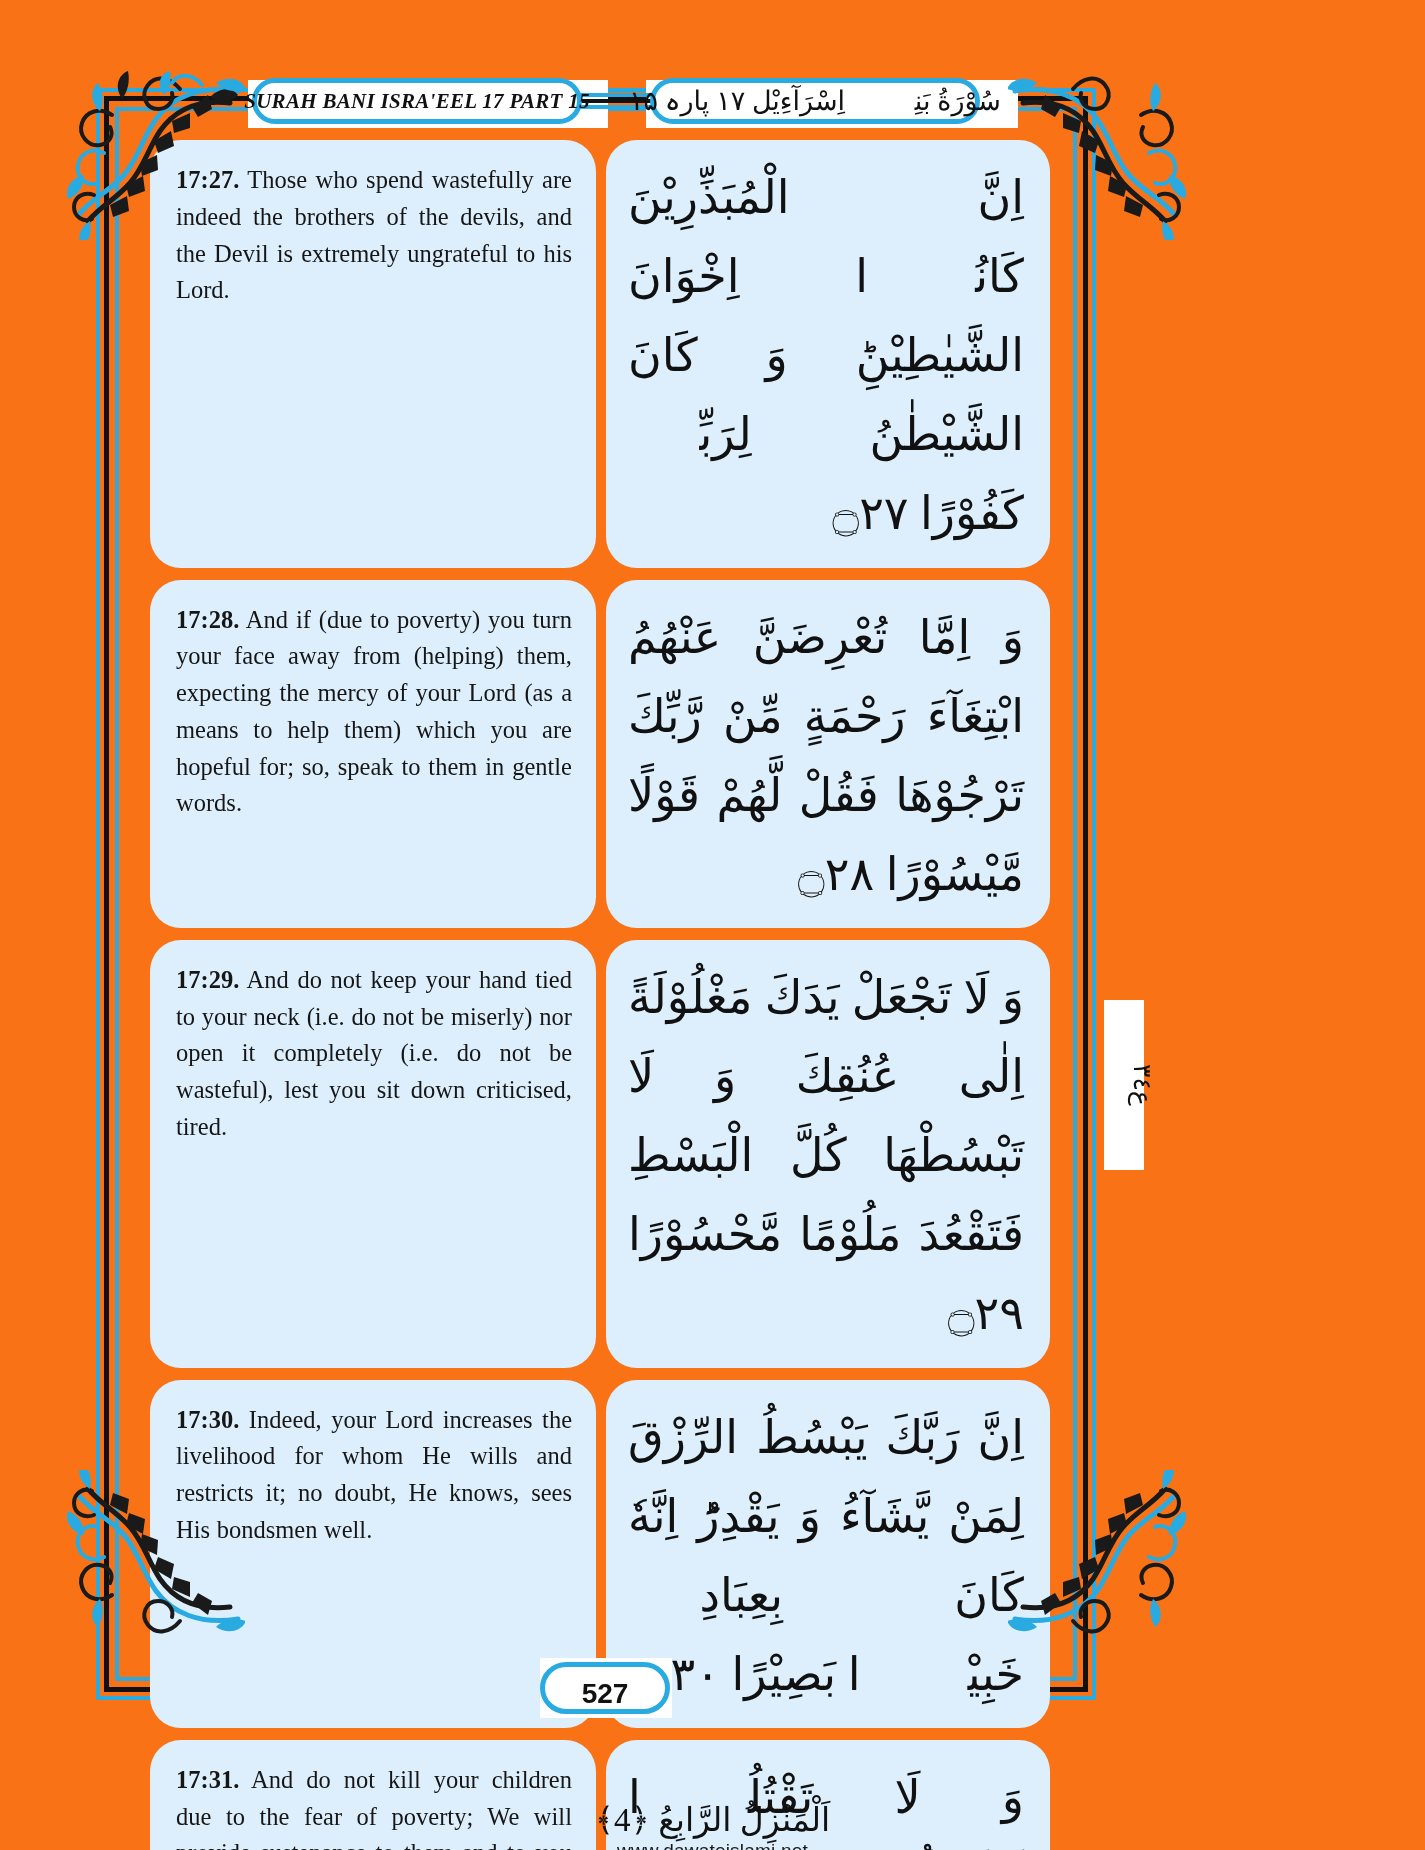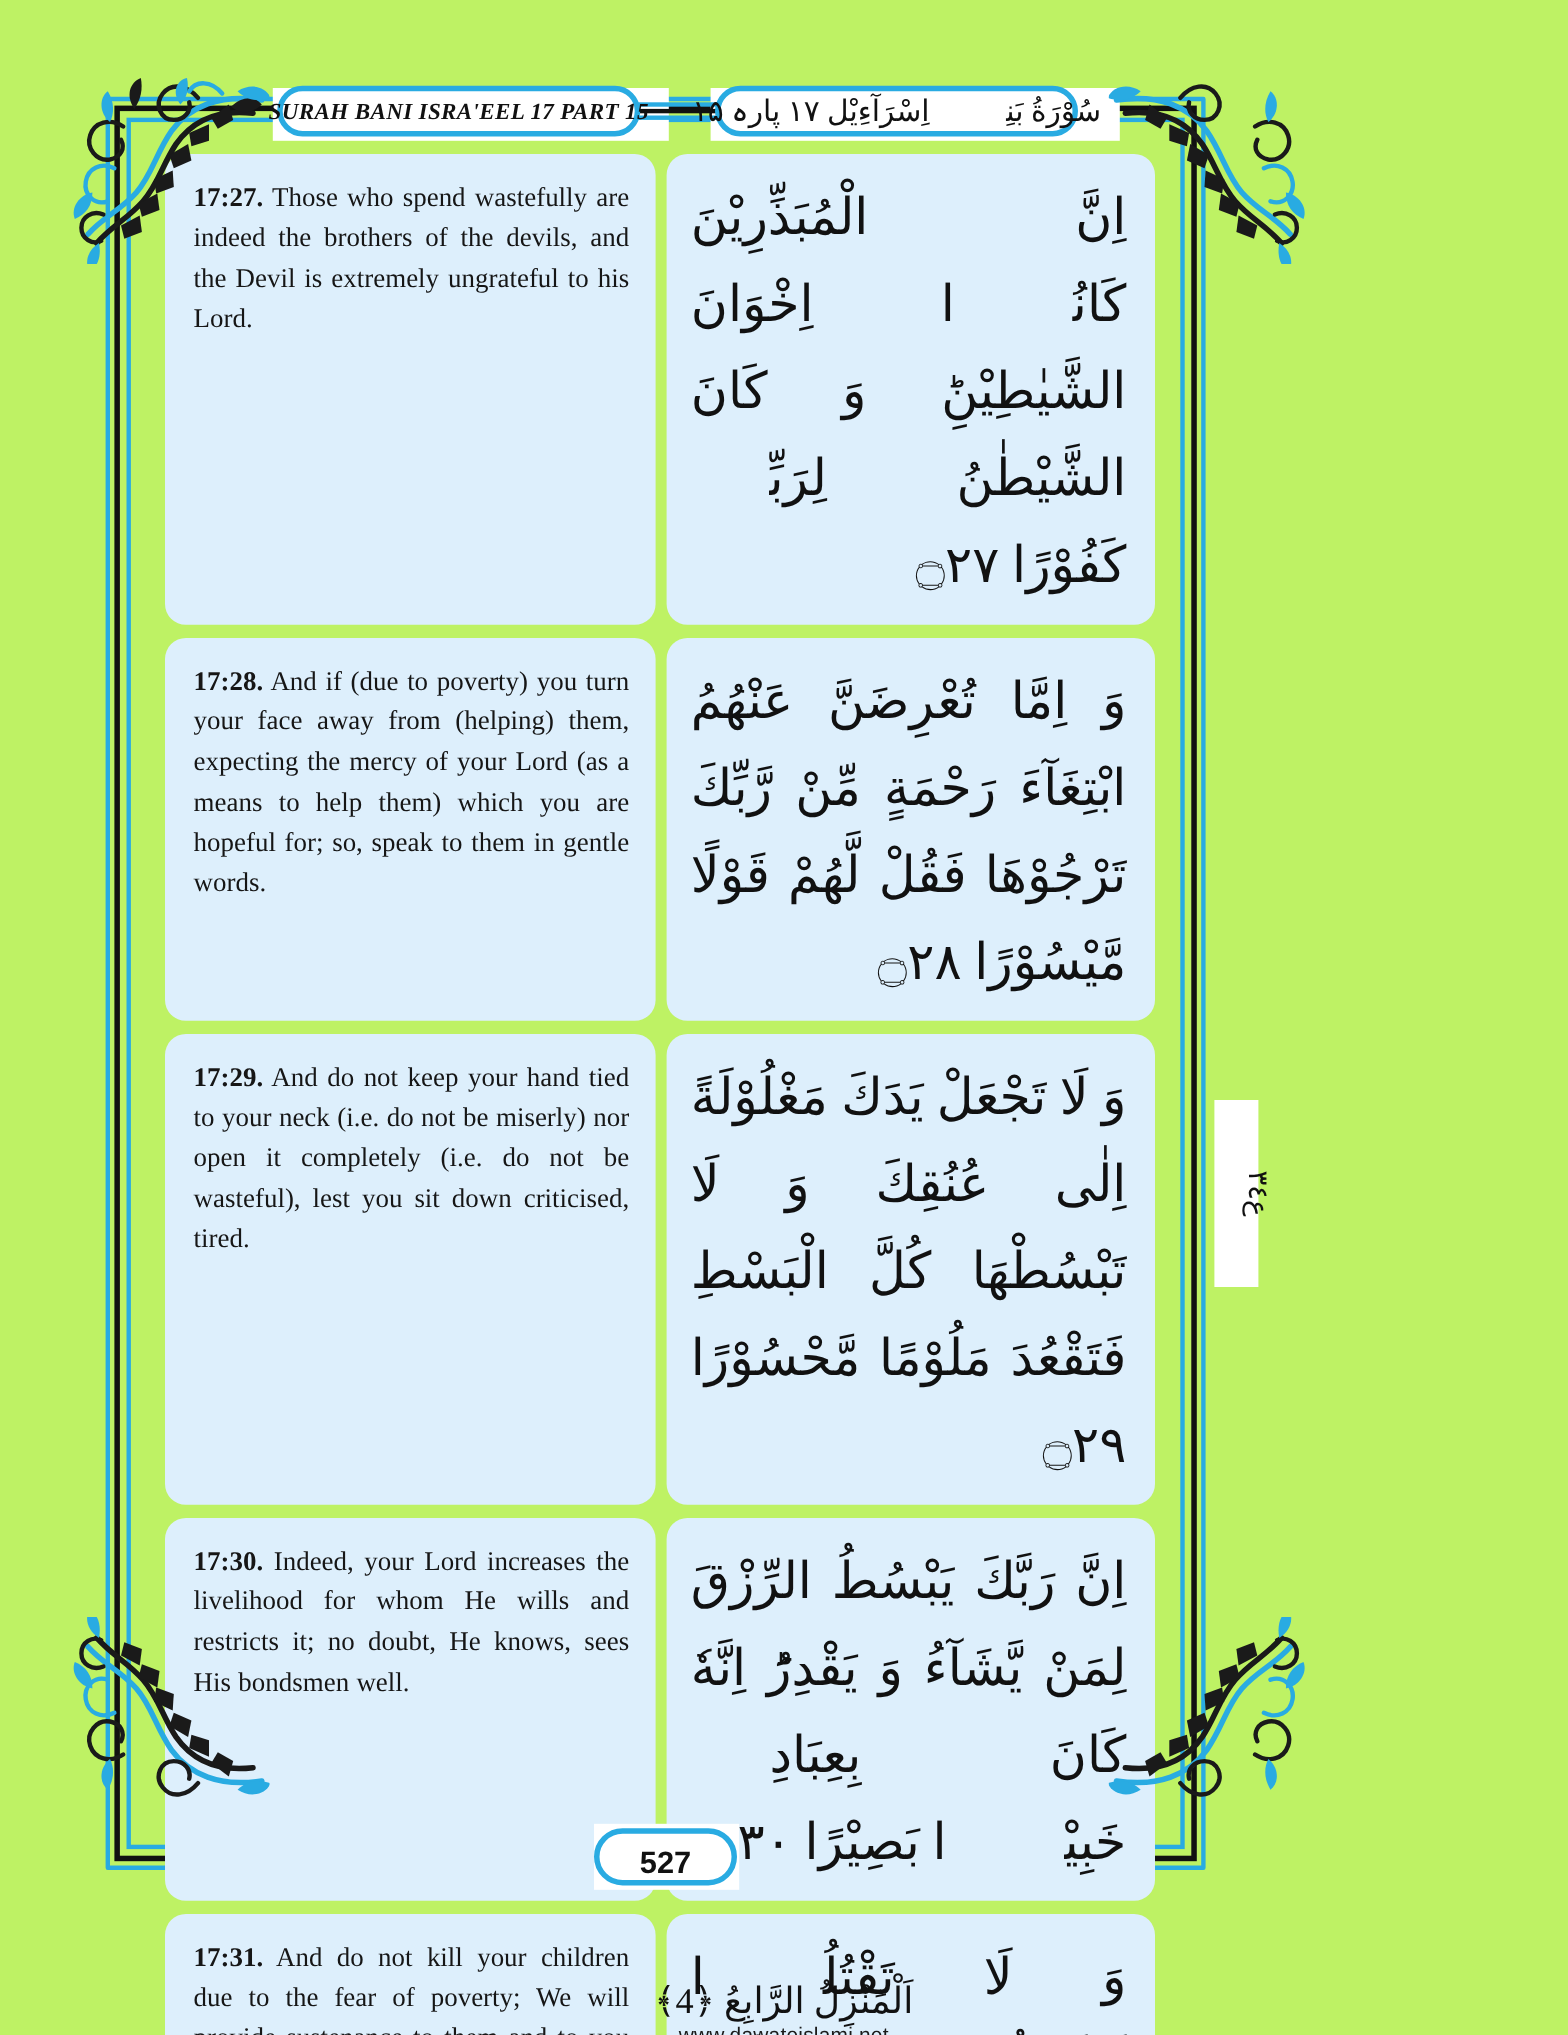--- a/index.html
+++ b/index.html
@@ -14,21 +14,21 @@
     font-family: "Liberation Serif", serif;
     overflow: hidden;
   }
 
   
   #page {
     position: absolute;
     left: 0; top: 0;
     width: 1425px;
     height: 1850px;
-    background: #bef264;
+    background: #f97316;
   }
 
   
   .frame-outer {
     position: absolute;
     left: 96px;   top: 88px;
     width: 1000px; height: 1612px;
     border: 4px solid #29abe2;
     box-sizing: border-box;
     border-radius: 2px;
@@ -180,21 +180,21 @@
     gap: 12px;
     z-index: 2;
   }
   .verse-row {
     display: flex;
     gap: 10px;
     align-items: stretch;
   }
   .panel {
     background: #ddeffc;
-    border-radius: 19px;
+    border-radius: 31px;
     box-sizing: border-box;
   }
   .panel-en {
     width: 446px;
     padding: 22px 24px 18px 26px;
   }
   .panel-ar {
     width: 444px;
     padding: 18px 26px 14px 22px;
   }

